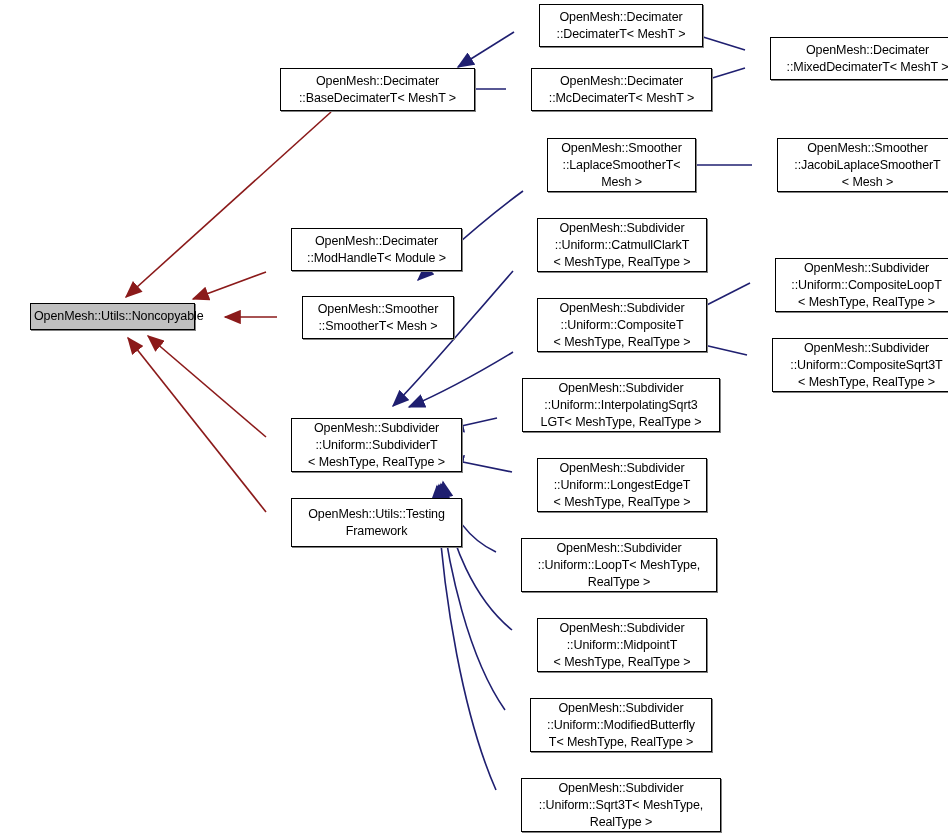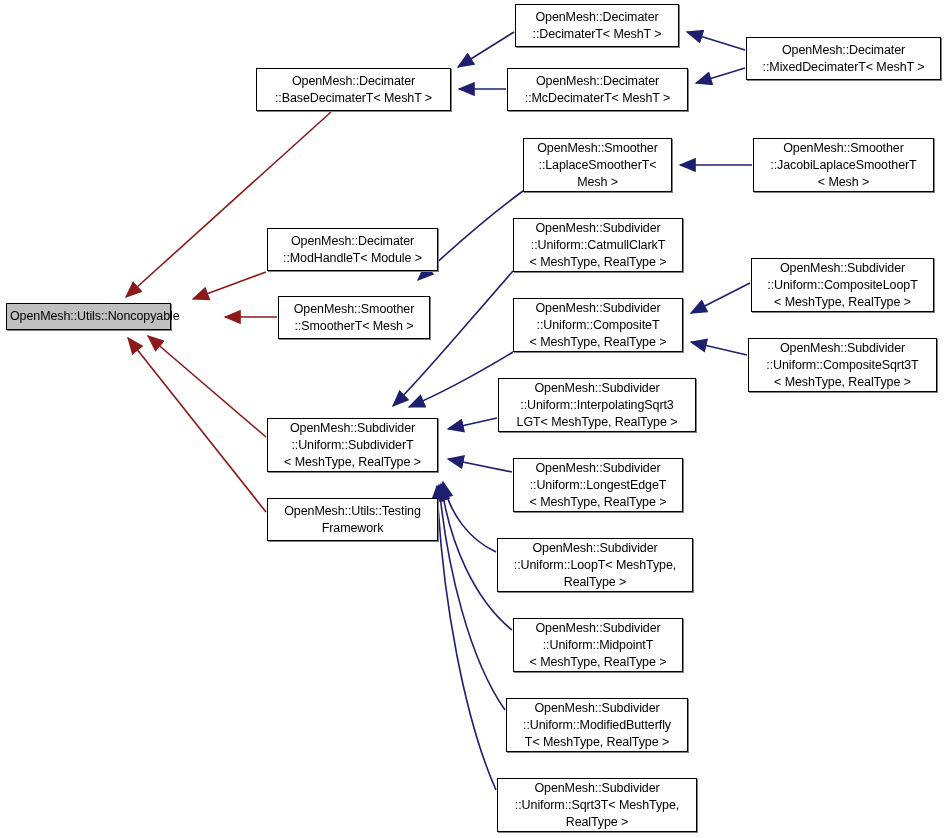--- a/index.html
+++ b/index.html
@@ -33,20 +33,21 @@
     justify-content: center;
     text-align: center;
     color: #000000;
     font-size: 12.5px;
     line-height: 17px;
     letter-spacing: -0.1px;
     box-shadow: 1px 1px 0 0 #808080;
     padding: 0 3px;
     white-space: pre-line;
     z-index: 2;
+    margin-left: 24px;
   }
   .node.root {
     background: #c0c0c0;
     border: 1px solid #000000;
   }
   .node-label {
     display: block;
     width: 100%;
   }
 </style>
@@ -174,21 +175,21 @@
 ::Uniform::SubdividerT
 &lt; MeshType, RealType &gt;</span>
   </div>
 
   <div class="node" style="left:513px; top:458px; width:170px; height:54px;">
     <span class="node-label">OpenMesh::Subdivider
 ::Uniform::LongestEdgeT
 &lt; MeshType, RealType &gt;</span>
   </div>
 
-  <div class="node" style="left:267px; top:498px; width:171px; height:43px;">
+  <div class="node" style="left:267px; top:498px; width:171px; height:49px;">
     <span class="node-label">OpenMesh::Utils::Testing
 Framework</span>
   </div>
 
   <div class="node" style="left:497px; top:538px; width:196px; height:54px;">
     <span class="node-label">OpenMesh::Subdivider
 ::Uniform::LoopT&lt; MeshType,
 RealType &gt;</span>
   </div>
 

